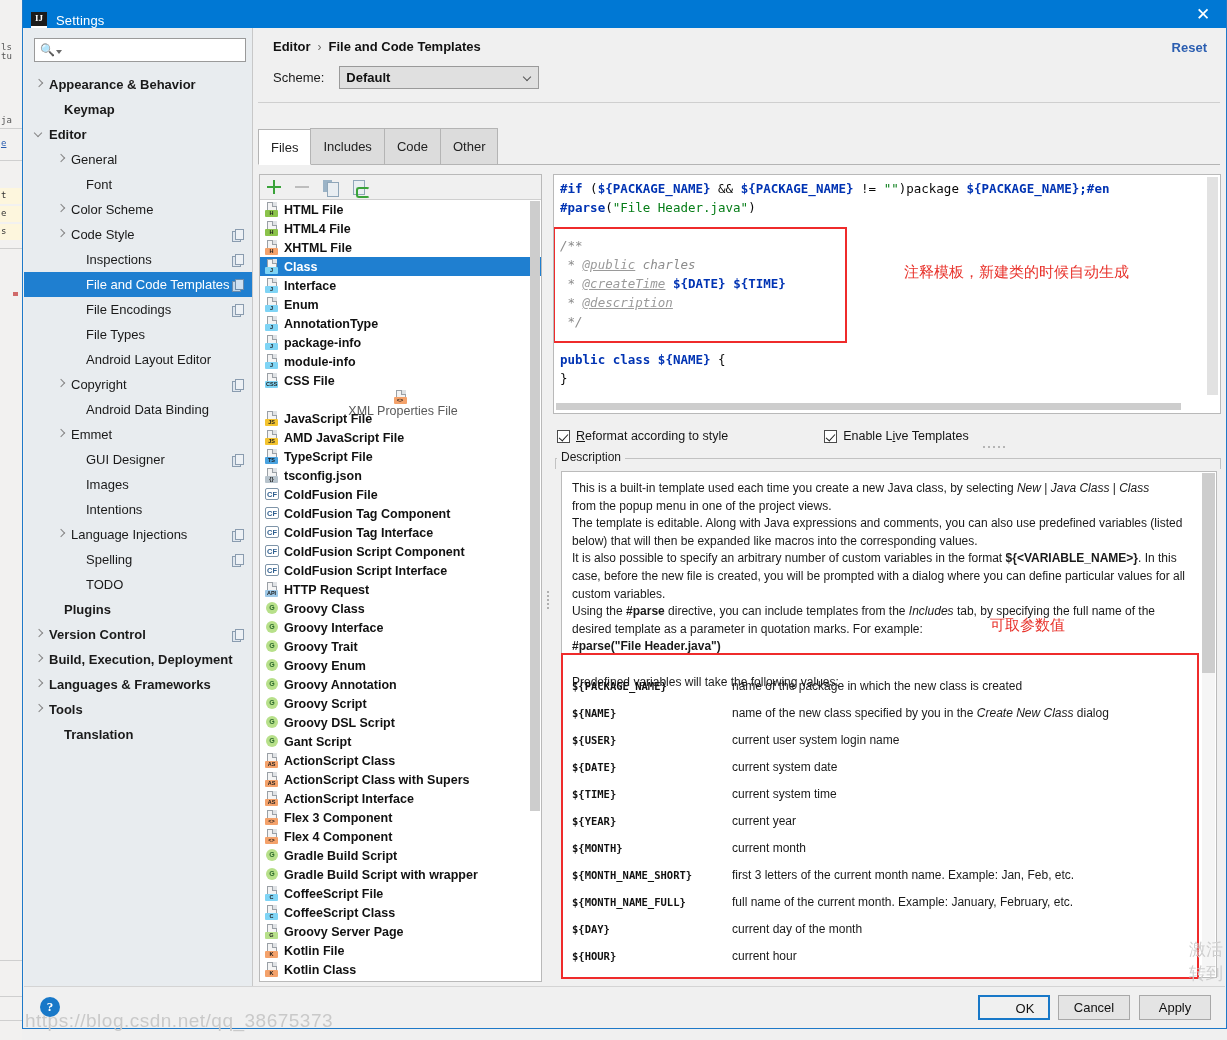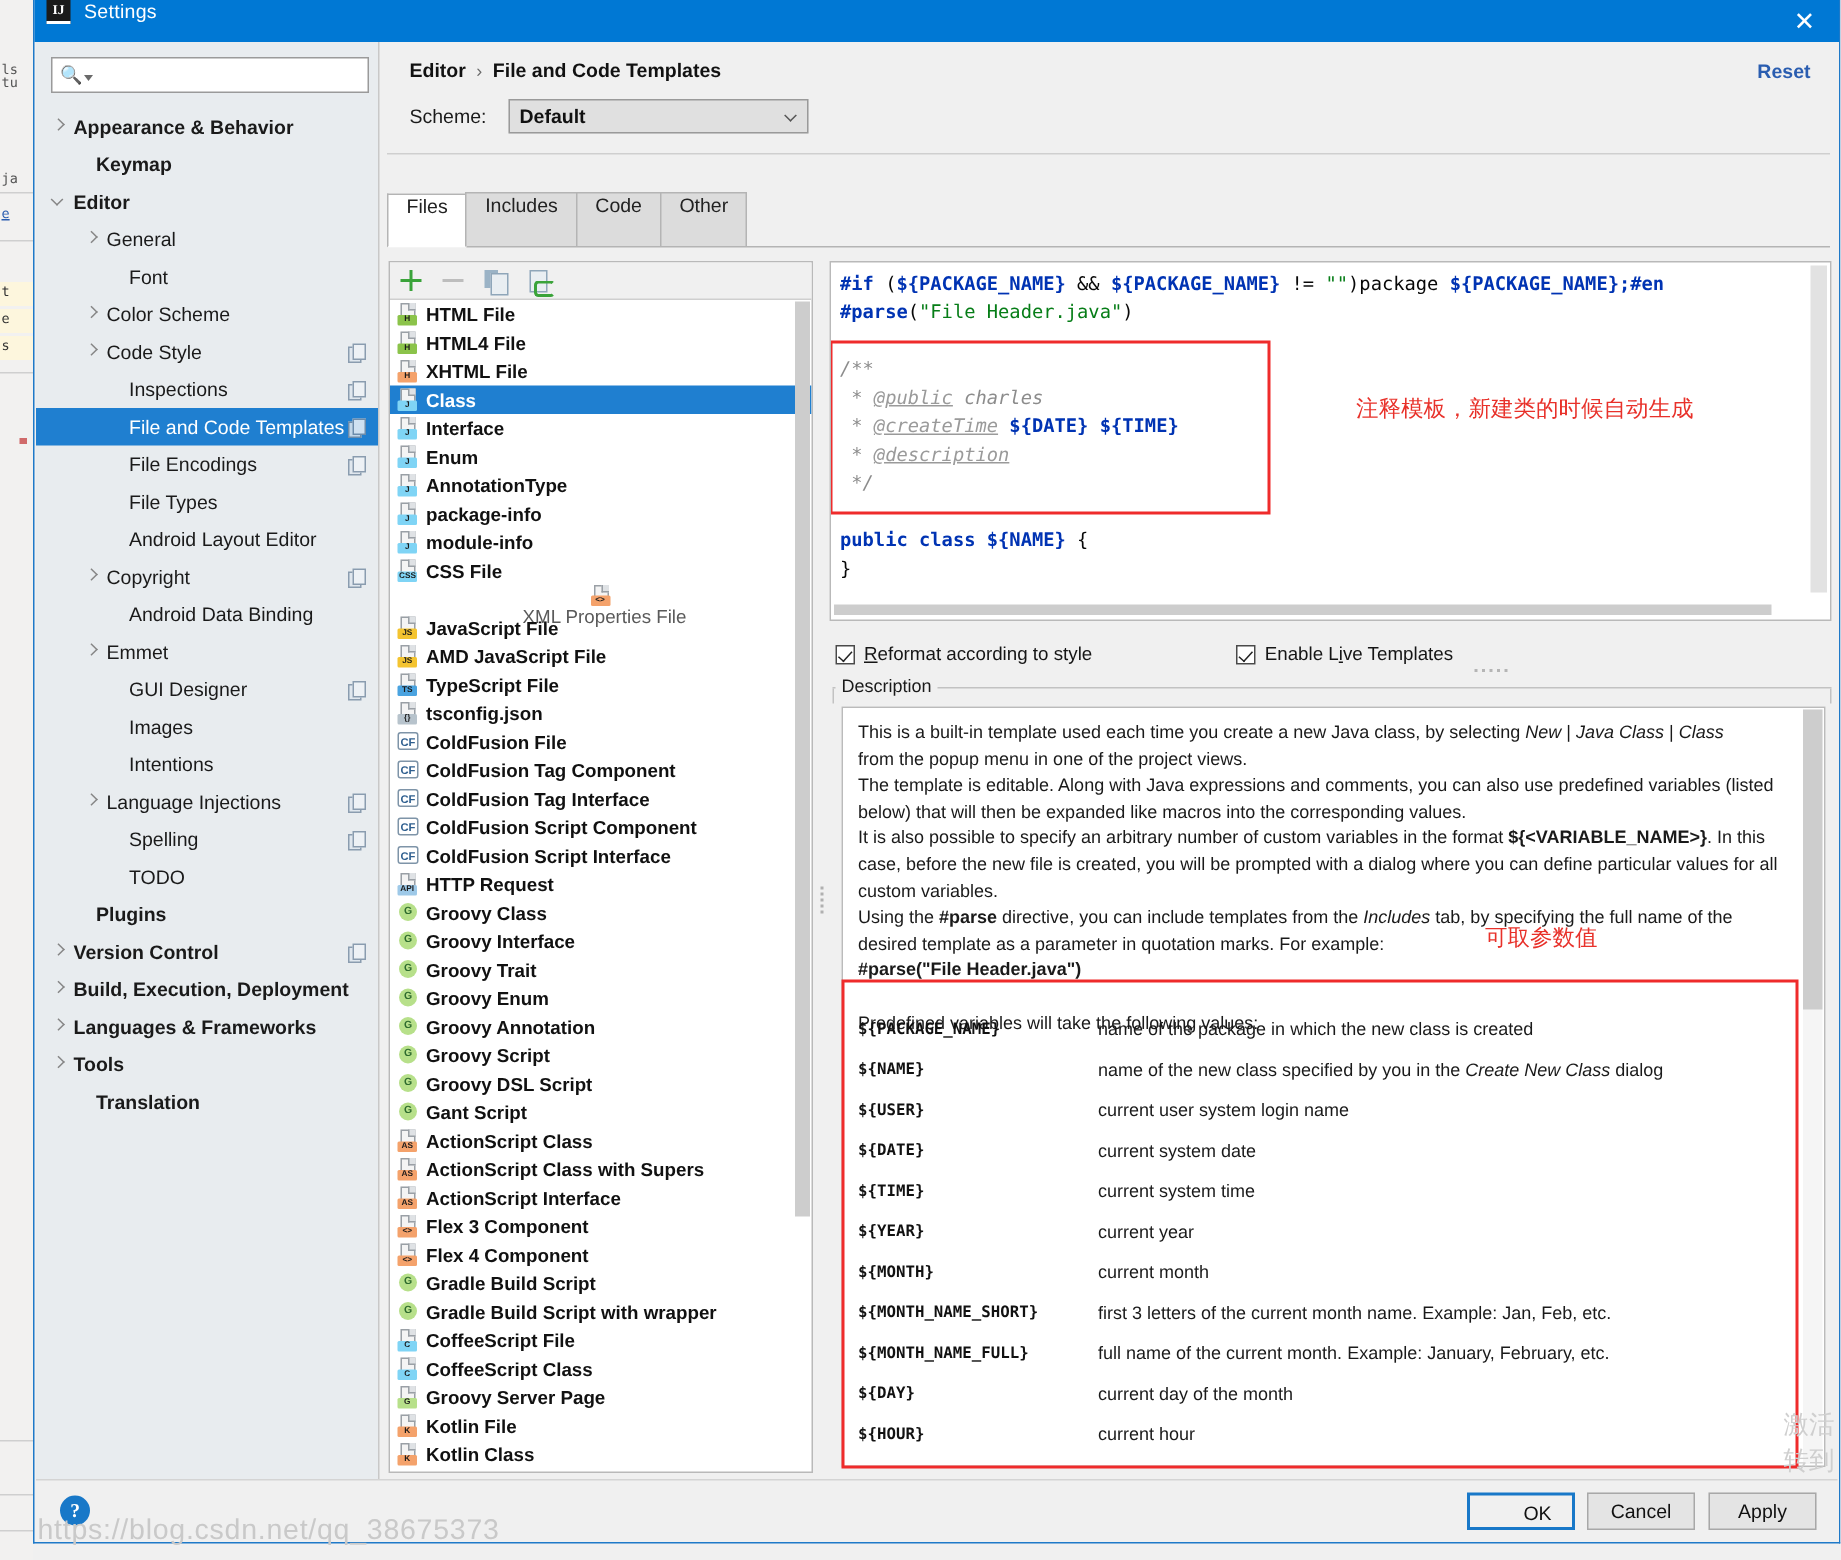--- a/index.html
+++ b/index.html
@@ -28,21 +28,21 @@
   
   .dialog {
     position: absolute; left: 22px; top: 0; width: 1205px; height: 1029px;
     background: #f0f0f0;
     border: 1px solid #1e79c8;
     border-top: none;
   }
   .titlebar {
     position: absolute; left: 0; top: 0; right: 0; height: 28px;
     background: #0078d4; color: #fff;
-    display: flex; align-items: flex-start;
+    display: flex; align-items: flex-end;
   }
   .title-icon {
     width: 16px; height: 16px; margin-left: 8px; margin-right: 9px;
     background: #1b1b1b; color: #fff;
     font-size: 9px; font-weight: bold; line-height: 11px;
     text-align: center; font-family: "Liberation Serif", serif;
     border-bottom: 2px solid #fff; padding-top: 1px;
   }
   .title-text { font-size: 13px; letter-spacing: .2px; }
   .title-close {
@@ -144,21 +144,21 @@
     position: absolute; left: 5px; right: 5px; top: 74px; height: 1px; background: #cfcfcf;
   }
   .tabs {
     position: absolute; left: 5px; top: 114px; right: 5px; height: 23px;
     border-bottom: 1px solid #b4b4b4;
     display: flex; align-items: flex-end;
   }
   .tab {
     height: 36px; padding: 0 12px; font-size: 13px; color: #222;
     background: #dcdcdc; border: 1px solid #b4b4b4; border-bottom: none;
-    display: flex; align-items: flex-start; margin-right: -1px;
+    display: flex; align-items: center; margin-right: -1px;
   }
   .tab.active { background: #fff; border-bottom: 1px solid #fff; margin-bottom: -1px; }
 
   
   .filelist-wrap {
     position: absolute; left: 6px; top: 146px; width: 283px; bottom: 4px;
     background: #fff; border: 1px solid #b9b9b9;
   }
   .fl-toolbar {
     height: 25px; background: #f0f0f0; border-bottom: 1px solid #cfcfcf;

